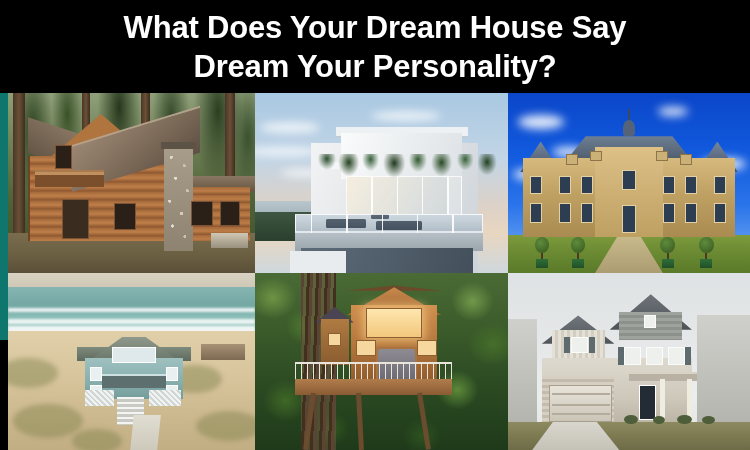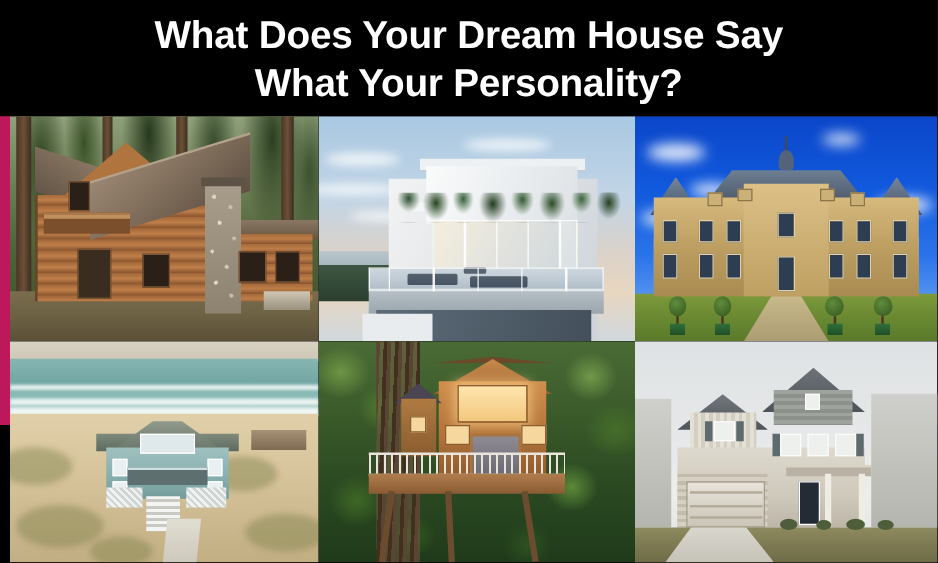--- a/index.html
+++ b/index.html
@@ -3,21 +3,21 @@
 <meta charset="utf-8">
 <title>Dream House Personality Quiz</title>
 <style>
   * { margin:0; padding:0; box-sizing:border-box; }
   html, body {
     width:750px; height:450px;
     background:#000;
     font-family:"Liberation Sans", sans-serif;
     overflow:hidden;
   }
-  #page { position:relative; width:750px; height:340px; background:#be185d; }
+  #page { position:relative; width:750px; height:340px; background:#0f766e; }
 
   
   .header {
     position:absolute; left:0; top:0; width:750px; height:93px;
     background:#000;
     display:flex; flex-direction:column;
     align-items:center; justify-content:center;
   }
   .title-line {
     color:#ffffff;
@@ -293,21 +293,21 @@
     background:linear-gradient(180deg,#8d8a60 0%,#7d7a52 50%,#6e6c47 100%); }
   .sub-shrub { position:absolute; background:#4e5e3a; border-radius:50%; filter:blur(.6px); }
 </style>
 </head>
 <body>
 
 <div id="page">
 
   <div class="header">
     <div class="title-line">What Does Your Dream House Say</div>
-    <div class="title-line">What Your Personality?</div>
+    <div class="title-line">Dream Your Personality?</div>
   </div>
 
   <div class="grid">
 
     <div class="cell">
       <div class="scene">
         <div class="cabin-sky"></div>
         <div class="cabin-forest"></div>
         <div class="trunk" style="left:2%;top:0;width:5%;height:82%"></div>
         <div class="trunk" style="left:30%;top:0;width:3%;height:34%"></div>

